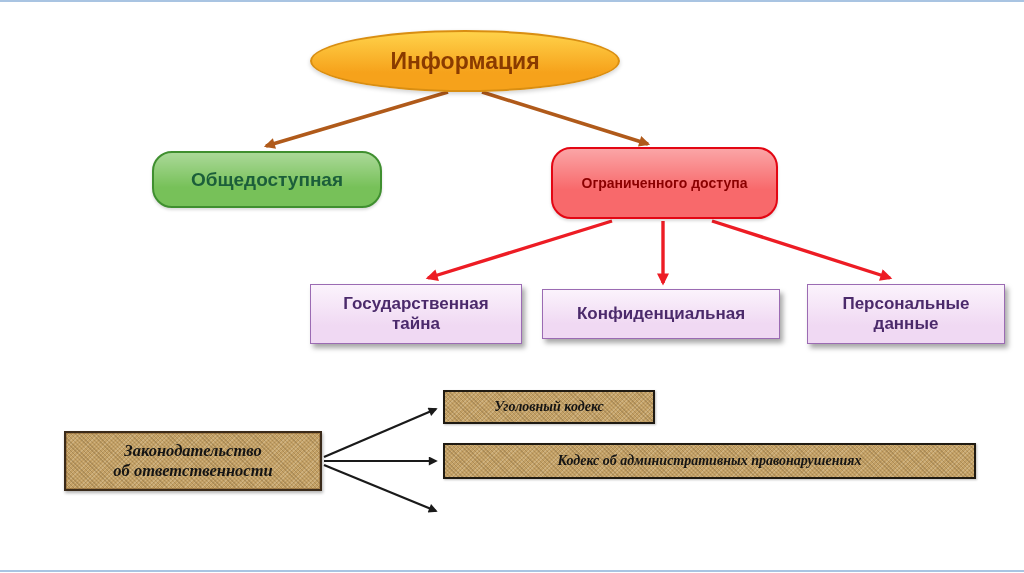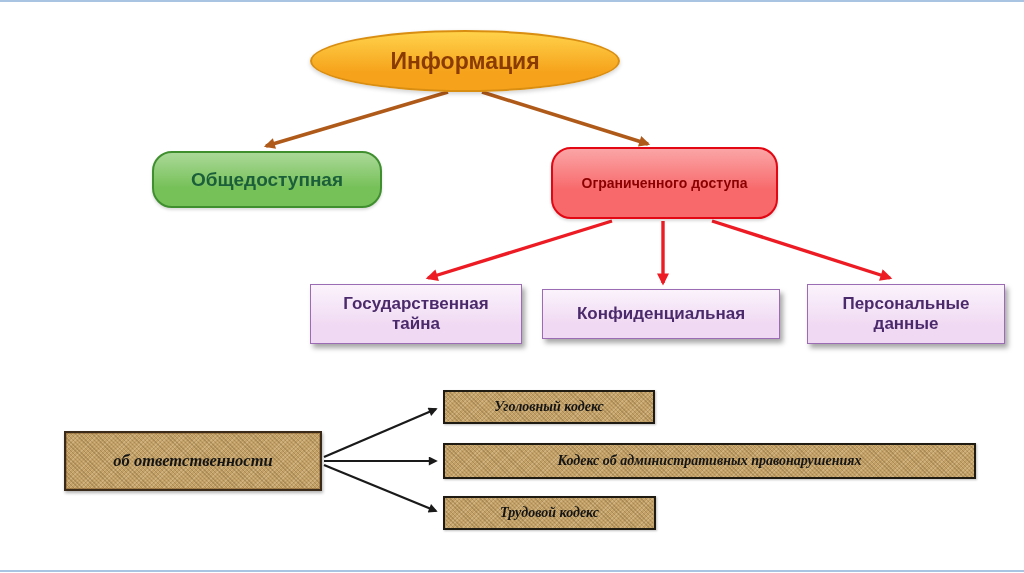--- a/index.html
+++ b/index.html
@@ -138,29 +138,27 @@
   <div class="node lav lav2">
     <span class="lbl lav-lbl">Конфиденциальная</span>
   </div>
 
   <div class="node lav lav3">
     <span class="lbl lav-lbl">Персональные данные</span>
   </div>
 
   <div class="node burlap legislation">
     <span>
+      <span class="lbl">Законодательство</span>
       <span class="lbl">об ответственности</span>
     </span>
   </div>
 
   <div class="node burlap code code1">
     <span class="lbl">Уголовный кодекс</span>
   </div>
 
   <div class="node burlap code code2">
     <span class="lbl">Кодекс об административных правонарушениях</span>
   </div>
 
-  <div class="node burlap code code3">
-    <span class="lbl">Трудовой кодекс</span>
-  </div>
 
 </div>
 
 </body></html>

